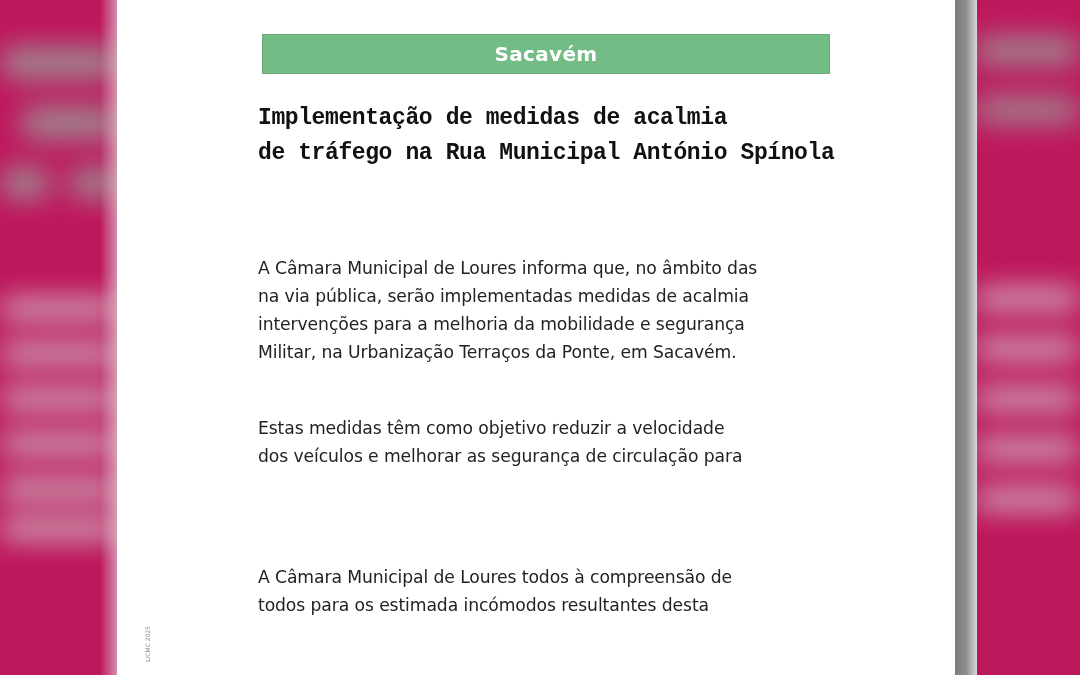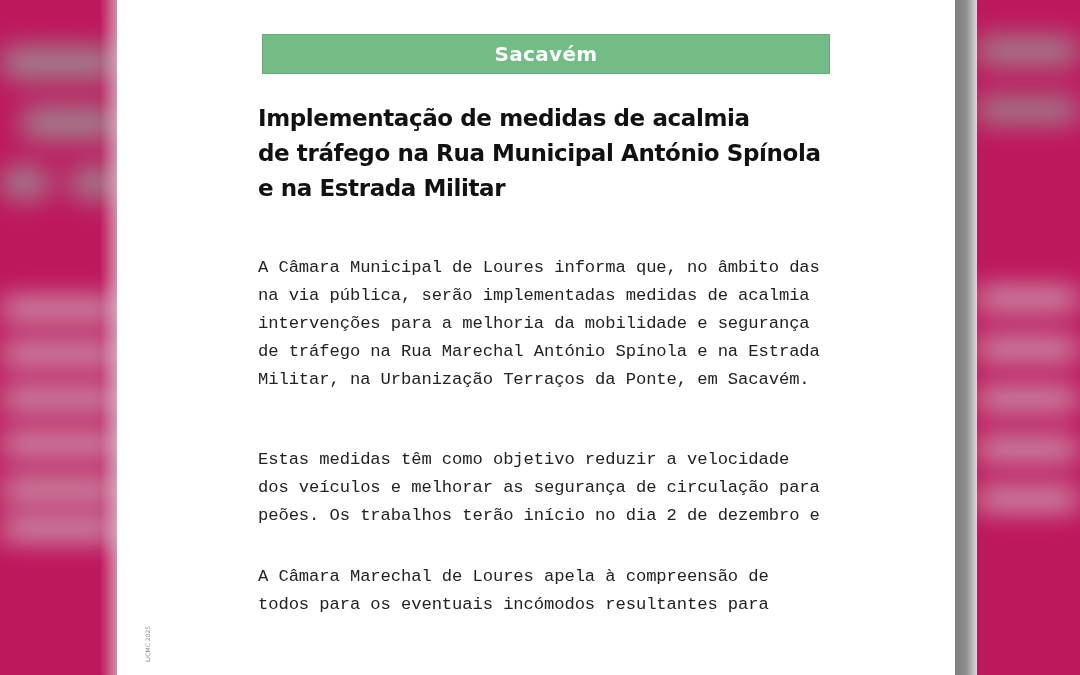--- a/index.html
+++ b/index.html
@@ -85,34 +85,34 @@
       top: 101px;
       width: 600px;
       margin: 0;
       font-family: "DejaVu Sans", sans-serif;
       font-weight: bold;
       font-size: 23px;
       line-height: 35px;
       color: #111111;
       letter-spacing: -0.4px;
     }
-    .headline div { white-space: nowrap; }
+    .headline div { white-space: nowrap; font-family: Liberation Mono, monospace; }
     .body {
       position: absolute;
       left: 141px;
       width: 580px;
       font-family: "DejaVu Sans", sans-serif;
       font-size: 17.2px;
       line-height: 28px;
       color: #222222;
       letter-spacing: -0.1px;
     }
-    .body div { white-space: nowrap; font-family: Liberation Mono, monospace; }
+    .body div { white-space: nowrap; }
     .p1 { top: 254px; }
-    .p2 { top: 446px; }
+    .p2 { top: 414px; }
     .p3 { top: 563px; }
     .credit {
       position: absolute;
       left: 27px;
       top: 662px;
       font-size: 6px;
       color: #8a8a8a;
       transform: rotate(-90deg);
       transform-origin: left top;
       white-space: nowrap;
@@ -147,37 +147,34 @@
   <div class="right-shadow"></div>
 
   <div class="page">
     <div class="banner">
       <span>Sacavém</span>
     </div>
 
     <h1 class="headline">
       <div>Implementação de medidas de acalmia</div>
       <div>de tráfego na Rua Municipal António Spínola</div>
-      <div>e na Estrada Militar</div>
     </h1>
 
     <div class="body p1">
       <div>A Câmara Municipal de Loures informa que, no âmbito das</div>
       <div>na via pública, serão implementadas medidas de acalmia</div>
       <div>intervenções para a melhoria da mobilidade e segurança</div>
-      <div>de tráfego na Rua Marechal António Spínola e na Estrada</div>
       <div>Militar, na Urbanização Terraços da Ponte, em Sacavém.</div>
     </div>
 
     <div class="body p2">
       <div>Estas medidas têm como objetivo reduzir a velocidade</div>
       <div>dos veículos e melhorar as segurança de circulação para</div>
-      <div>peões. Os trabalhos terão início no dia 2 de dezembro e</div>
     </div>
 
     <div class="body p3">
-      <div>A Câmara Marechal de Loures apela à compreensão de</div>
-      <div>todos para os eventuais incómodos resultantes para</div>
+      <div>A Câmara Municipal de Loures todos à compreensão de</div>
+      <div>todos para os estimada incómodos resultantes desta</div>
     </div>
 
     <div class="credit">L/CMC 2025</div>
   </div>
 </div>
 
 </body></html>

